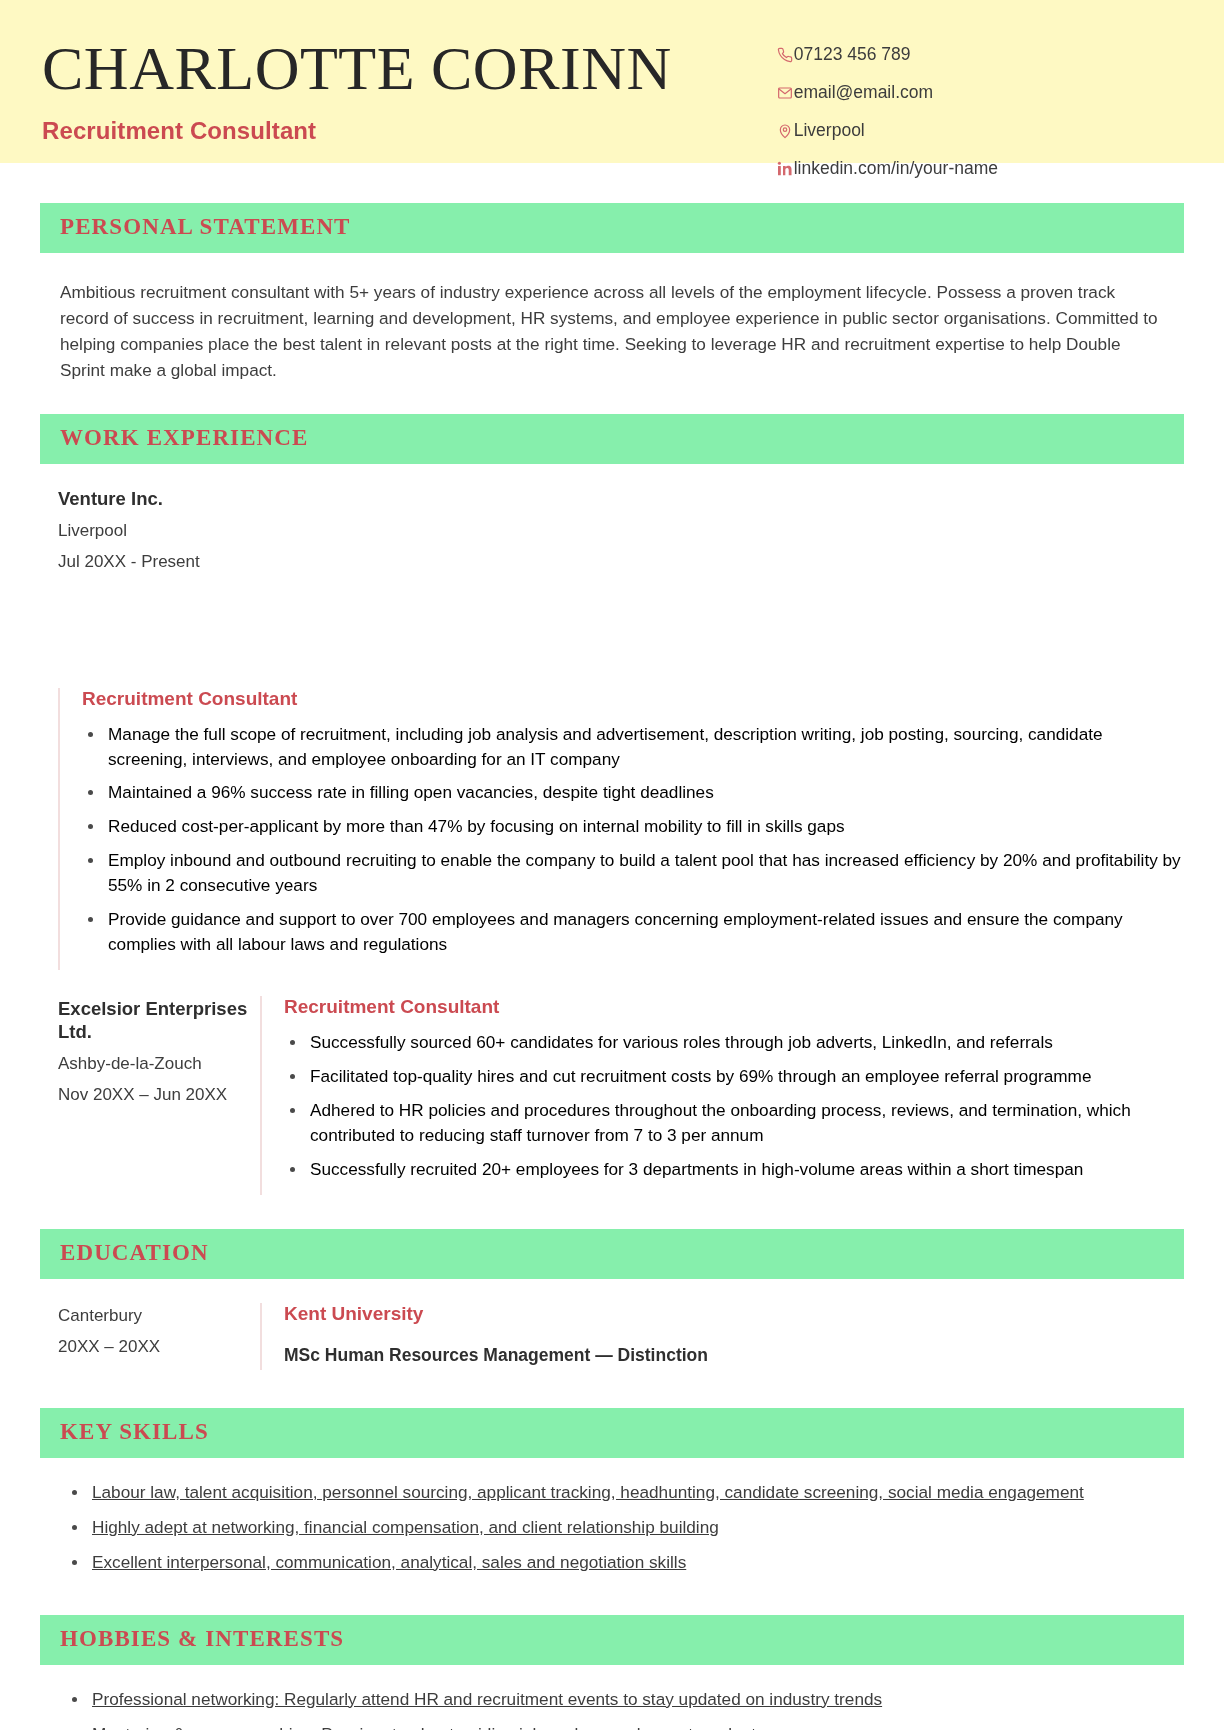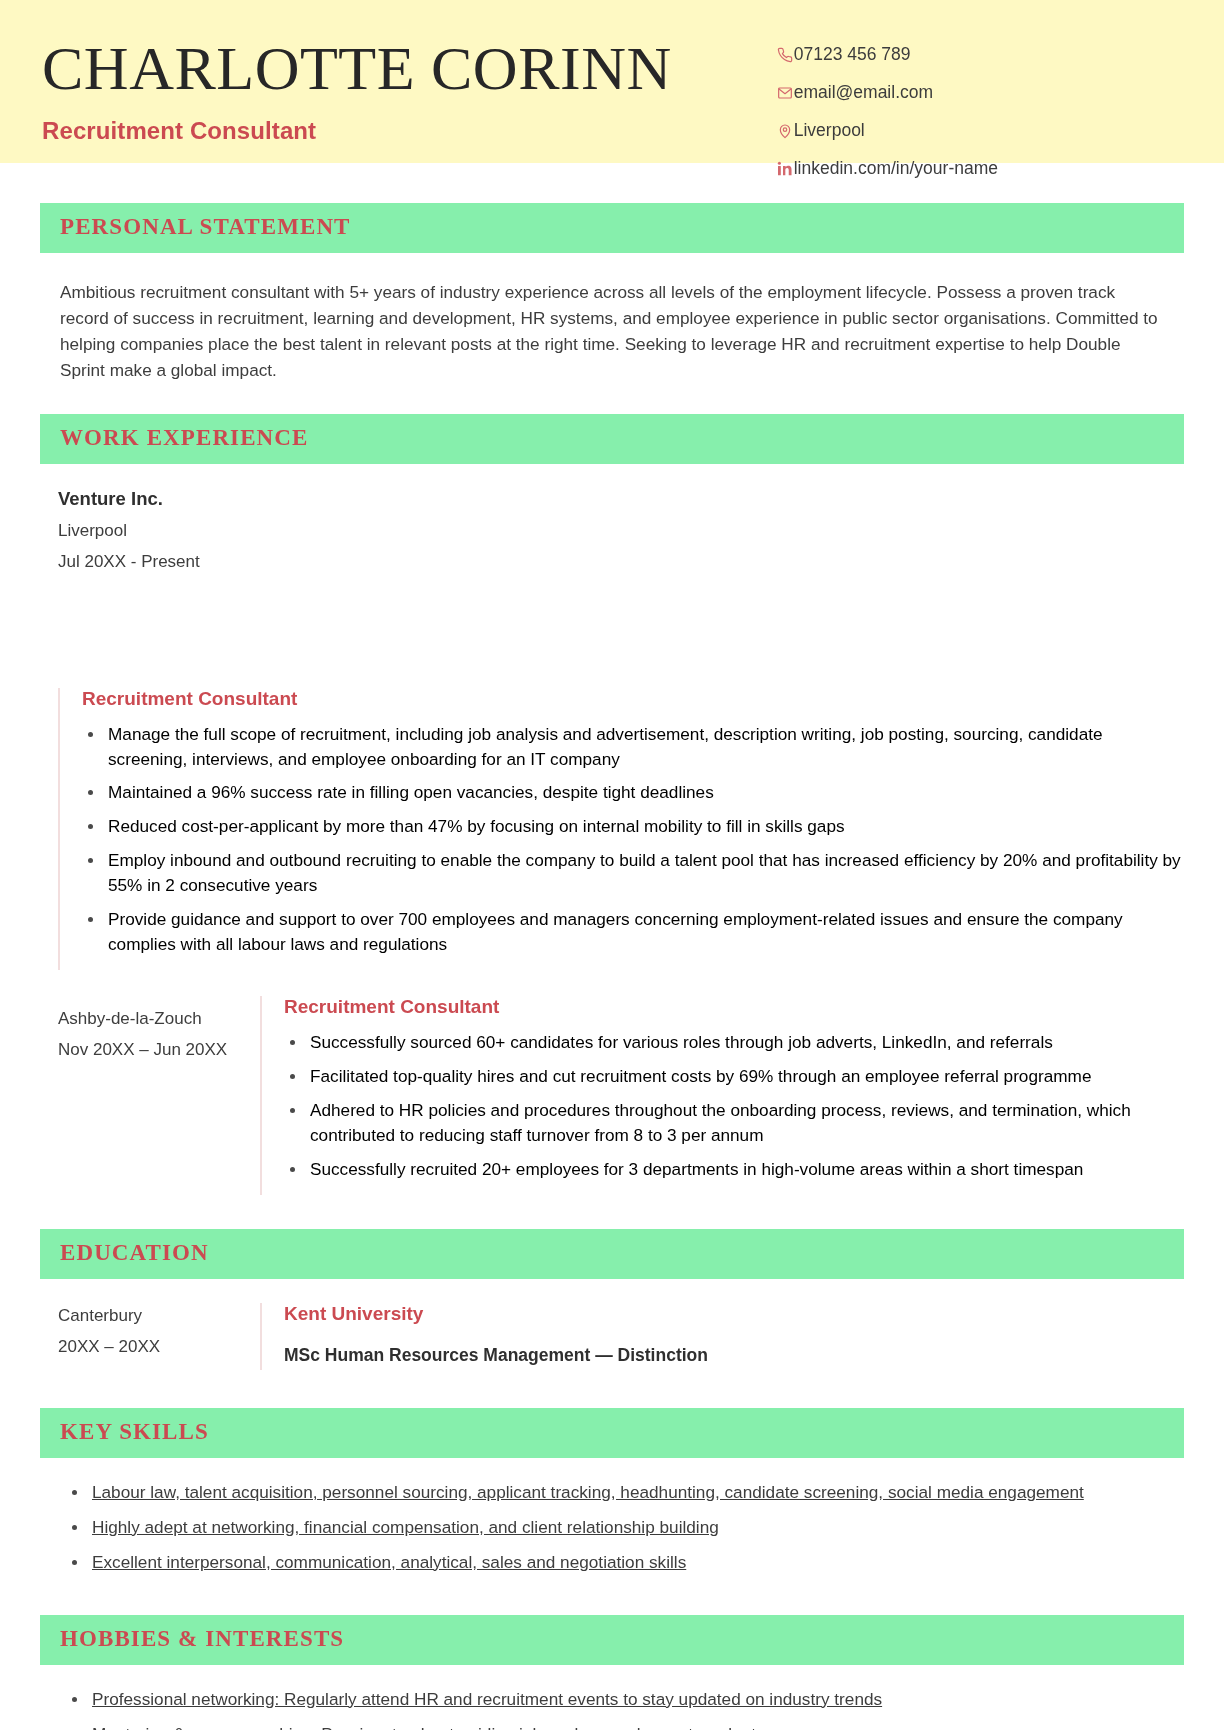--- a/index.html
+++ b/index.html
@@ -258,29 +258,30 @@
         <li>Maintained a 96% success rate in filling open vacancies, despite tight deadlines</li>
         <li>Reduced cost-per-applicant by more than 47% by focusing on internal mobility to fill in skills gaps</li>
         <li>Employ inbound and outbound recruiting to enable the company to build a talent pool that has increased efficiency by 20% and profitability by 55% in 2 consecutive years</li>
         <li>Provide guidance and support to over 700 employees and managers concerning employment-related issues and ensure the company complies with all labour laws and regulations</li>
       </ul>
     </div>
   </div>
 
   <div class="entry sp-entry2">
     <div class="entry-meta">
+      <div class="entry-org">Excelsior Enterprises Ltd.</div>
       <div class="entry-place">Ashby-de-la-Zouch</div>
       <div class="entry-dates">Nov 20XX – Jun 20XX</div>
     </div>
     <div class="entry-body">
       <div class="entry-role">Recruitment Consultant</div>
       <ul class="bullets">
         <li>Successfully sourced 60+ candidates for various roles through job adverts, LinkedIn, and referrals</li>
         <li>Facilitated top-quality hires and cut recruitment costs by 69% through an employee referral programme</li>
-        <li>Adhered to HR policies and procedures throughout the onboarding process, reviews, and termination, which contributed to reducing staff turnover from 8 to 3 per annum</li>
+        <li>Adhered to HR policies and procedures throughout the onboarding process, reviews, and termination, which contributed to reducing staff turnover from 7 to 3 per annum</li>
         <li>Successfully recruited 20+ employees for 3 departments in high-volume areas within a short timespan</li>
       </ul>
     </div>
   </div>
 </div>
 
 <div class="section sp-edu">
   <div class="section-band">
     <div class="section-title">EDUCATION</div>
   </div>

